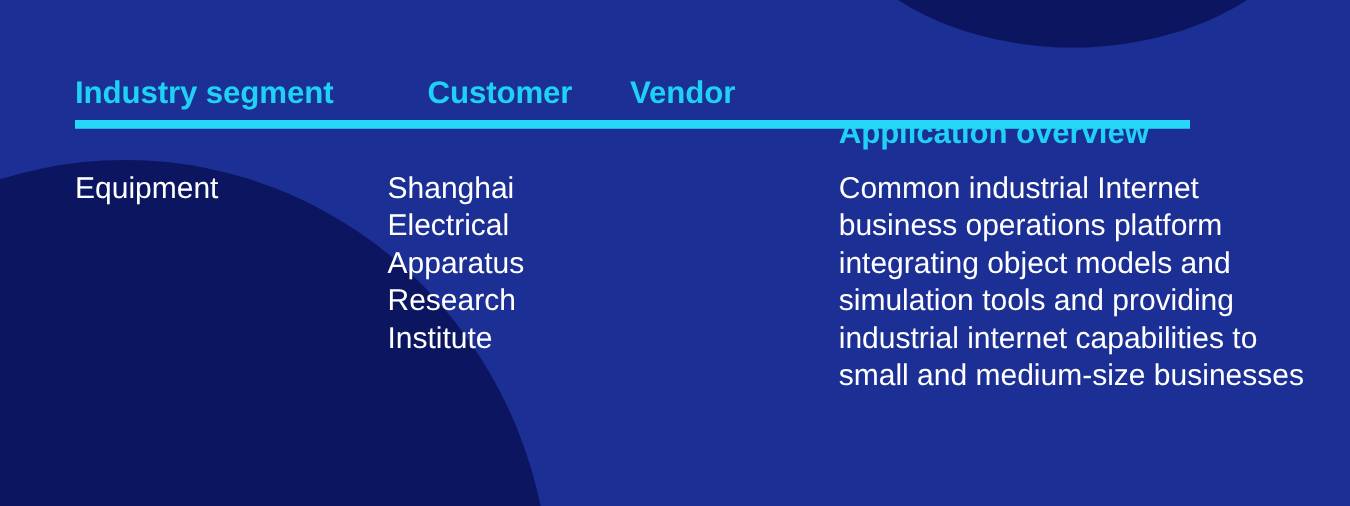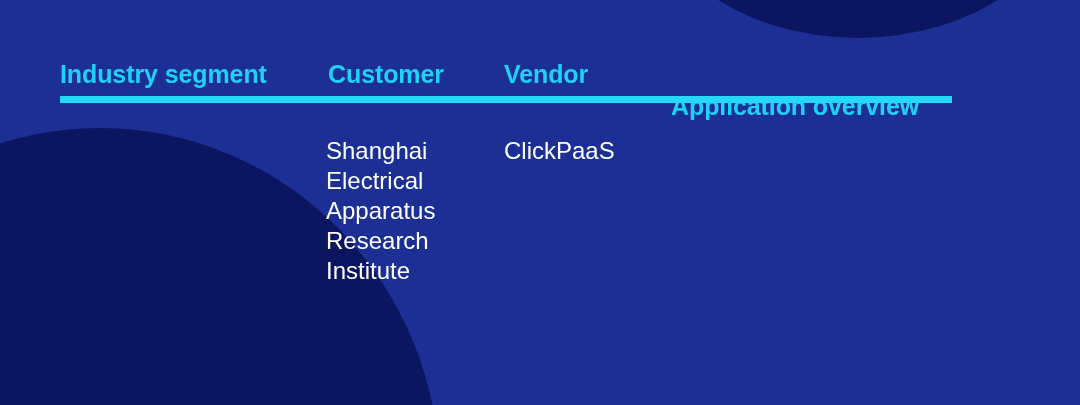--- a/index.html
+++ b/index.html
@@ -47,21 +47,21 @@
   .hdr {
     position: absolute;
     top: 60px;
     color: #1fd2f5;
     font-size: 25px;
     font-weight: bold;
     letter-spacing: -0.1px;
     white-space: nowrap;
   }
   #hdr-industry { left: 60px; }
-  #hdr-customer { left: 328px; }
+  #hdr-customer { left: 342px; }
   #hdr-vendor   { left: 504px; text-align: center; }
   #hdr-app      { left: 671px; margin-top: 32px; }
 
   #rule {
     position: absolute;
     left: 60px;
     top: 96px;
     width: 892px;
     height: 7px;
     background: #27d7f7;
@@ -69,38 +69,39 @@
 
   .cell {
     position: absolute;
     top: 136px;
     color: #ffffff;
     font-size: 24px;
     line-height: 30px;
     font-weight: normal;
   }
   #cell-industry { left: 60px;  width: 250px; }
-  #cell-customer { left: 326px; width: 170px; }
+  #cell-customer { left: 310px; width: 170px; }
   #cell-vendor   { left: 504px; width: 160px; }
   #cell-app      { left: 671px; width: 380px; }
 </style>
 </head>
 <body>
 
 <div id="slide">
 
   <div class="blob" id="blob-top-right"></div>
   <div class="blob" id="blob-bottom-left"></div>
 
   <div id="table">
 
     <div class="hdr" id="hdr-industry">Industry segment</div>
     <div class="hdr" id="hdr-customer">Customer</div>
     <div class="hdr" id="hdr-vendor">Vendor</div>
     <div class="hdr" id="hdr-app">Application overview</div>
 
     <div id="rule"></div>
 
+    <div class="cell" id="cell-industry">Equipment</div>
     <div class="cell" id="cell-customer">Shanghai Electrical Apparatus Research Institute</div>
-    <div class="cell" id="cell-vendor">ClickPaaS</div>
+    <div class="cell" id="cell-app">Common industrial Internet business operations  platform integrating object models and simulation tools and providing industrial internet capabilities to small and medium-size businesses</div>
 
   </div>
 </div>
 
 </body></html>

